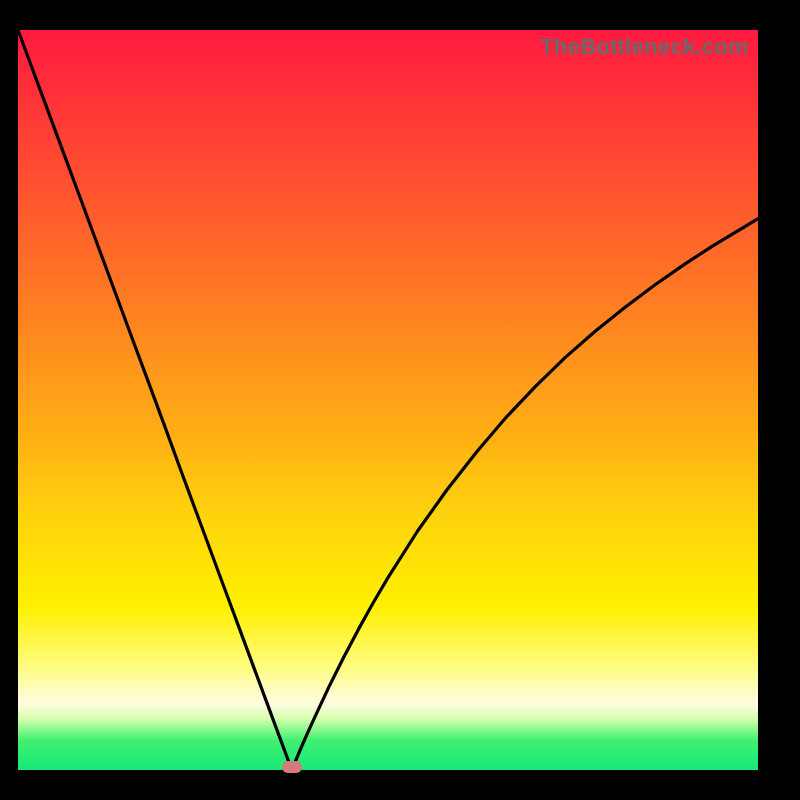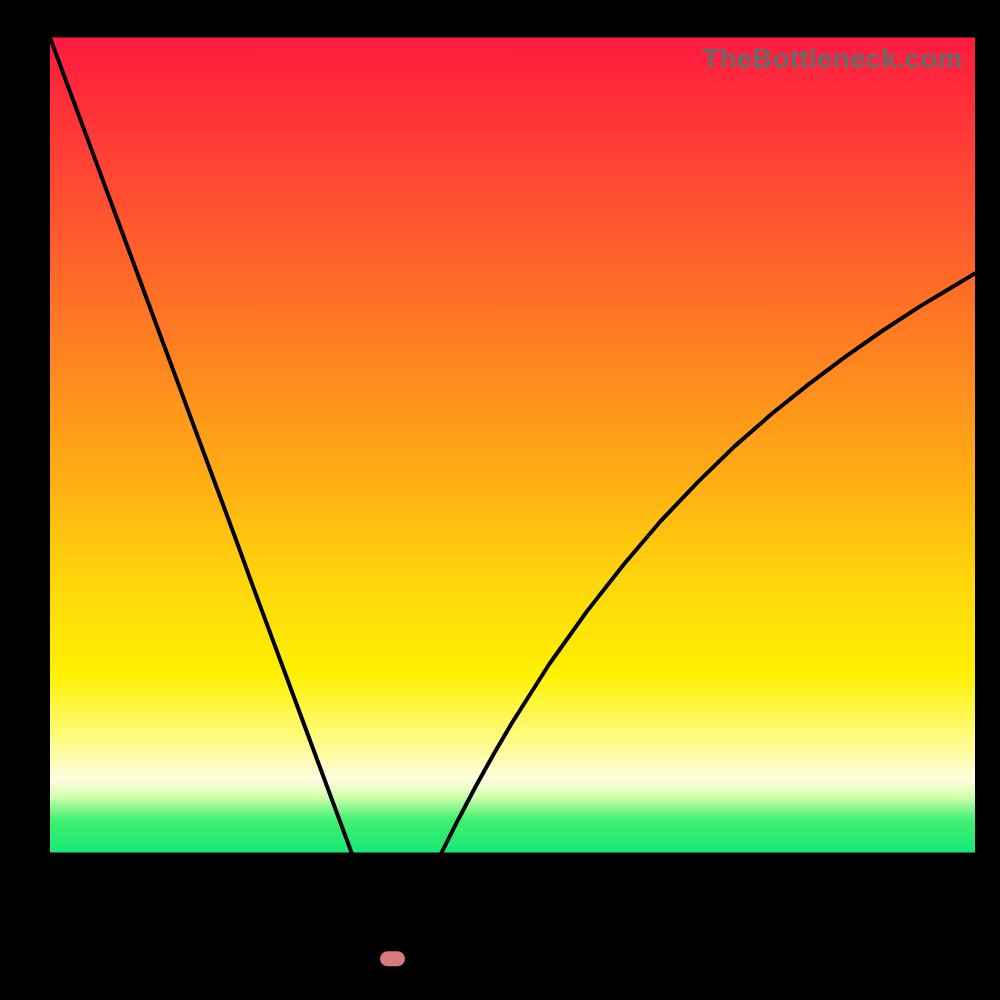--- a/index.html
+++ b/index.html
@@ -1,17 +1,17 @@
 <!DOCTYPE html>
 <html><head>
 <meta charset="utf-8">
 <style>
   html,body{margin:0;padding:0;width:800px;height:800px;overflow:hidden}
   .frame{width:800px;height:800px;background:#000;position:relative}
-  .plot{position:absolute;left:40px;top:30px;width:740px;height:652px;
+  .plot{position:absolute;left:18px;top:30px;width:740px;height:740px;
         background:linear-gradient(to bottom,
           #ff1a40 0%, #ff2a3a 6%, #ff4a32 18%, #ff6a28 30%,
           #ff8c1e 42%, #ffb014 55%, #ffd40c 66%, #fff000 78%,
           #fffc80 86%, #fffde0 91%, #d8ffb0 93%, #40f070 96%,
           #18e878 100%)}
   .wm{position:absolute;top:4px;right:10px;font:bold 22px Arial,Helvetica,sans-serif;
       color:#6a6a6a;letter-spacing:0.3px}
   svg{position:absolute;left:0;top:0}
   .dot{position:absolute;width:20px;height:12px;border-radius:6px;
        background:#d77a7a;transform:translate(-50%,-50%)}

